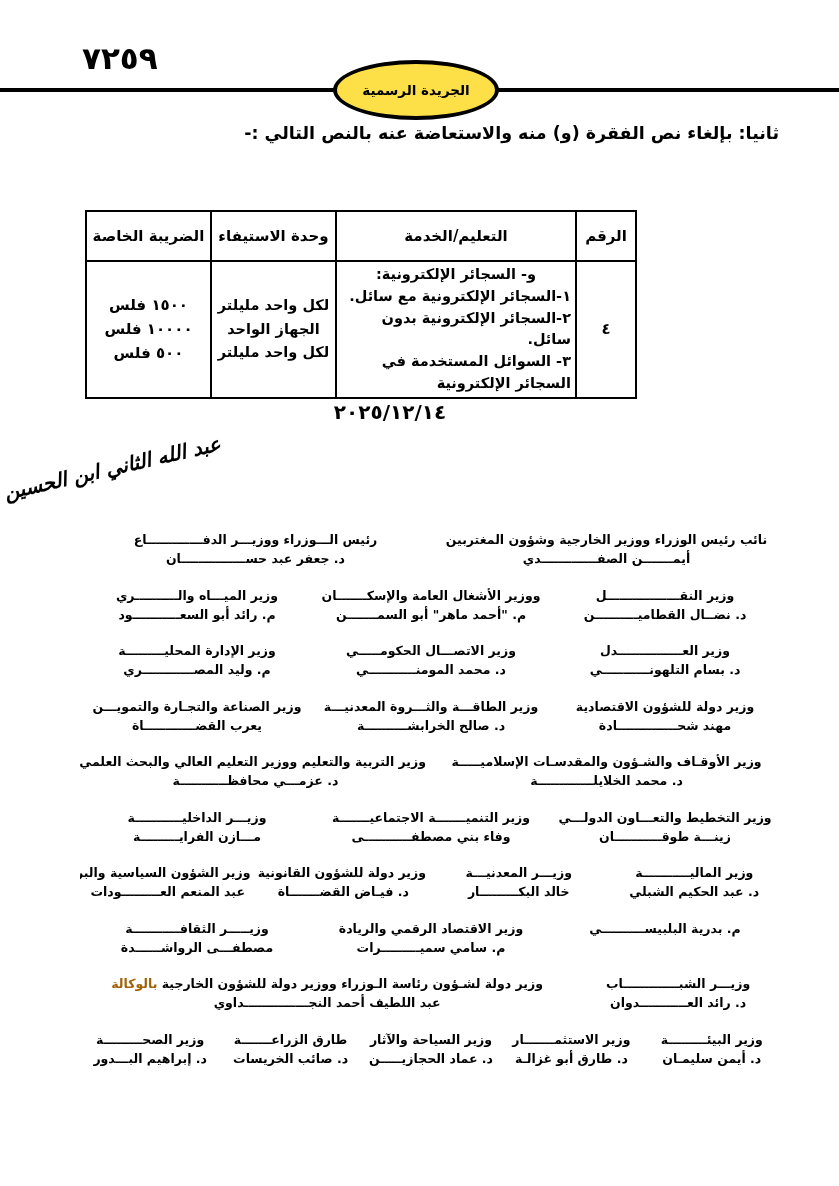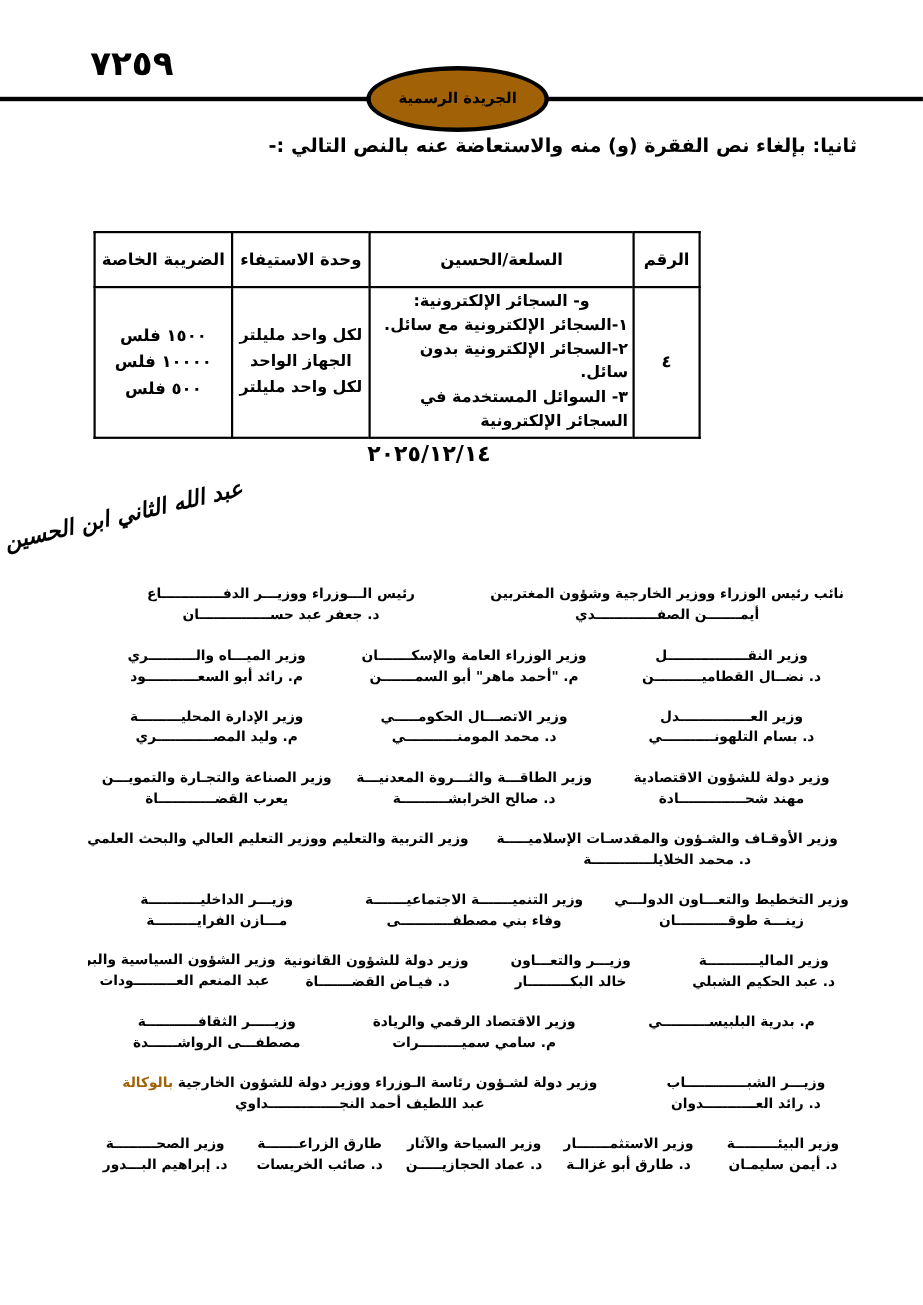--- a/index.html
+++ b/index.html
@@ -5,21 +5,21 @@
   html,body{margin:0;padding:0;}
   body{
     width:839px;height:1186px;position:relative;background:#ffffff;
     font-family:"DejaVu Sans", sans-serif;font-weight:bold;color:#000;
     overflow:hidden;
   }
   
   .page-number{position:absolute;top:40px;left:82px;font-size:31px;letter-spacing:3px;direction:rtl;}
   .top-rule{position:absolute;top:88px;left:0;width:839px;height:4px;background:#000;}
   .gazette-oval{
-    position:absolute;top:60px;left:333px;width:158px;height:52px;background:#a16207;
+    position:absolute;top:60px;left:333px;width:158px;height:52px;background:#fde047;
     border:4px solid #000;border-radius:50%;display:flex;align-items:center;justify-content:center;
     font-size:13.5px;direction:rtl;z-index:2;
   }
   .heading{position:absolute;top:123px;right:60px;left:60px;text-align:right;font-size:17.5px;direction:rtl;}
 
   
   .gz-table{
     position:absolute;top:210px;left:85px;width:550px;border-collapse:collapse;
     direction:rtl;font-size:14.5px;table-layout:fixed;
   }
@@ -63,21 +63,21 @@
 <table class="gz-table" dir="rtl">
   <colgroup>
       <col style="width:60px">
       <col style="width:240px">
       <col style="width:125px">
       <col style="width:125px">
     </colgroup>
   <thead>
     <tr>
       <th>الرقم</th>
-      <th>السلعة/الحسين</th>
+      <th>التعليم/الخدمة</th>
       <th>وحدة الاستيفاء</th>
       <th>الضريبة الخاصة</th>
     </tr>
   </thead>
   <tbody>
     <tr>
       <td class="cell-num">٤</td>
       <td class="cell-service" id="service-cell">
           <div class="intro">و- السجائر الإلكترونية:</div>
           <div>١-السجائر الإلكترونية مع سائل.</div>
@@ -112,21 +112,21 @@
         <div class="m-title">رئيس الـــوزراء ووزيـــر الدفـــــــــــــاع</div>
         <div class="m-name">د. جعفر عبد حســـــــــــــــان</div>
       </div>
     </div>
     <div class="m-row">
       <div class="m-cell">
         <div class="m-title">وزير النقـــــــــــــــــل</div>
         <div class="m-name">د. نضــال القطاميــــــــــن</div>
       </div>
       <div class="m-cell">
-        <div class="m-title">وزير الوزراء العامة والإسكـــــــان</div>
+        <div class="m-title">ووزير الأشغال العامة والإسكـــــــان</div>
         <div class="m-name">م. "أحمد ماهر" أبو السمـــــــن</div>
       </div>
       <div class="m-cell">
         <div class="m-title">وزير الميـــاه والــــــــــري</div>
         <div class="m-name">م. رائد أبو السعـــــــــــود</div>
       </div>
     </div>
     <div class="m-row">
       <div class="m-cell">
         <div class="m-title">وزير العـــــــــــــــدل</div>
@@ -155,20 +155,21 @@
         <div class="m-name">يعرب القضــــــــــــاة</div>
       </div>
     </div>
     <div class="m-row">
       <div class="m-cell">
         <div class="m-title">وزير الأوقـاف والشـؤون والمقدسـات الإسلاميـــــة</div>
         <div class="m-name">د. محمد الخلايلـــــــــــــة</div>
       </div>
       <div class="m-cell">
         <div class="m-title">وزير التربية والتعليم ووزير التعليم العالي والبحث العلمي</div>
+        <div class="m-name">د. عزمـــي محافظـــــــــــة</div>
       </div>
     </div>
     <div class="m-row">
       <div class="m-cell">
         <div class="m-title">وزير التخطيط والتعـــاون الدولـــي</div>
         <div class="m-name">زينـــة طوقـــــــــــان</div>
       </div>
       <div class="m-cell">
         <div class="m-title">وزير التنميـــــــة الاجتماعيـــــــة</div>
         <div class="m-name">وفاء بني مصطفـــــــــــى</div>
@@ -177,21 +178,21 @@
         <div class="m-title">وزيـــر الداخليـــــــــــة</div>
         <div class="m-name">مـــازن الفرايـــــــــة</div>
       </div>
     </div>
     <div class="m-row">
       <div class="m-cell">
         <div class="m-title">وزير الماليـــــــــــة</div>
         <div class="m-name">د. عبد الحكيم الشبلي</div>
       </div>
       <div class="m-cell">
-        <div class="m-title">وزيـــر والتعـــاون</div>
+        <div class="m-title">وزيـــر المعدنيـــة</div>
         <div class="m-name">خالد البكـــــــــار</div>
       </div>
       <div class="m-cell">
         <div class="m-title">وزير دولة للشؤون القانونية</div>
         <div class="m-name">د. فيـاض القضـــــــاة</div>
       </div>
       <div class="m-cell">
         <div class="m-title">وزير الشؤون السياسية والبرلمانية</div>
         <div class="m-name">عبد المنعم العـــــــــودات</div>
       </div>

